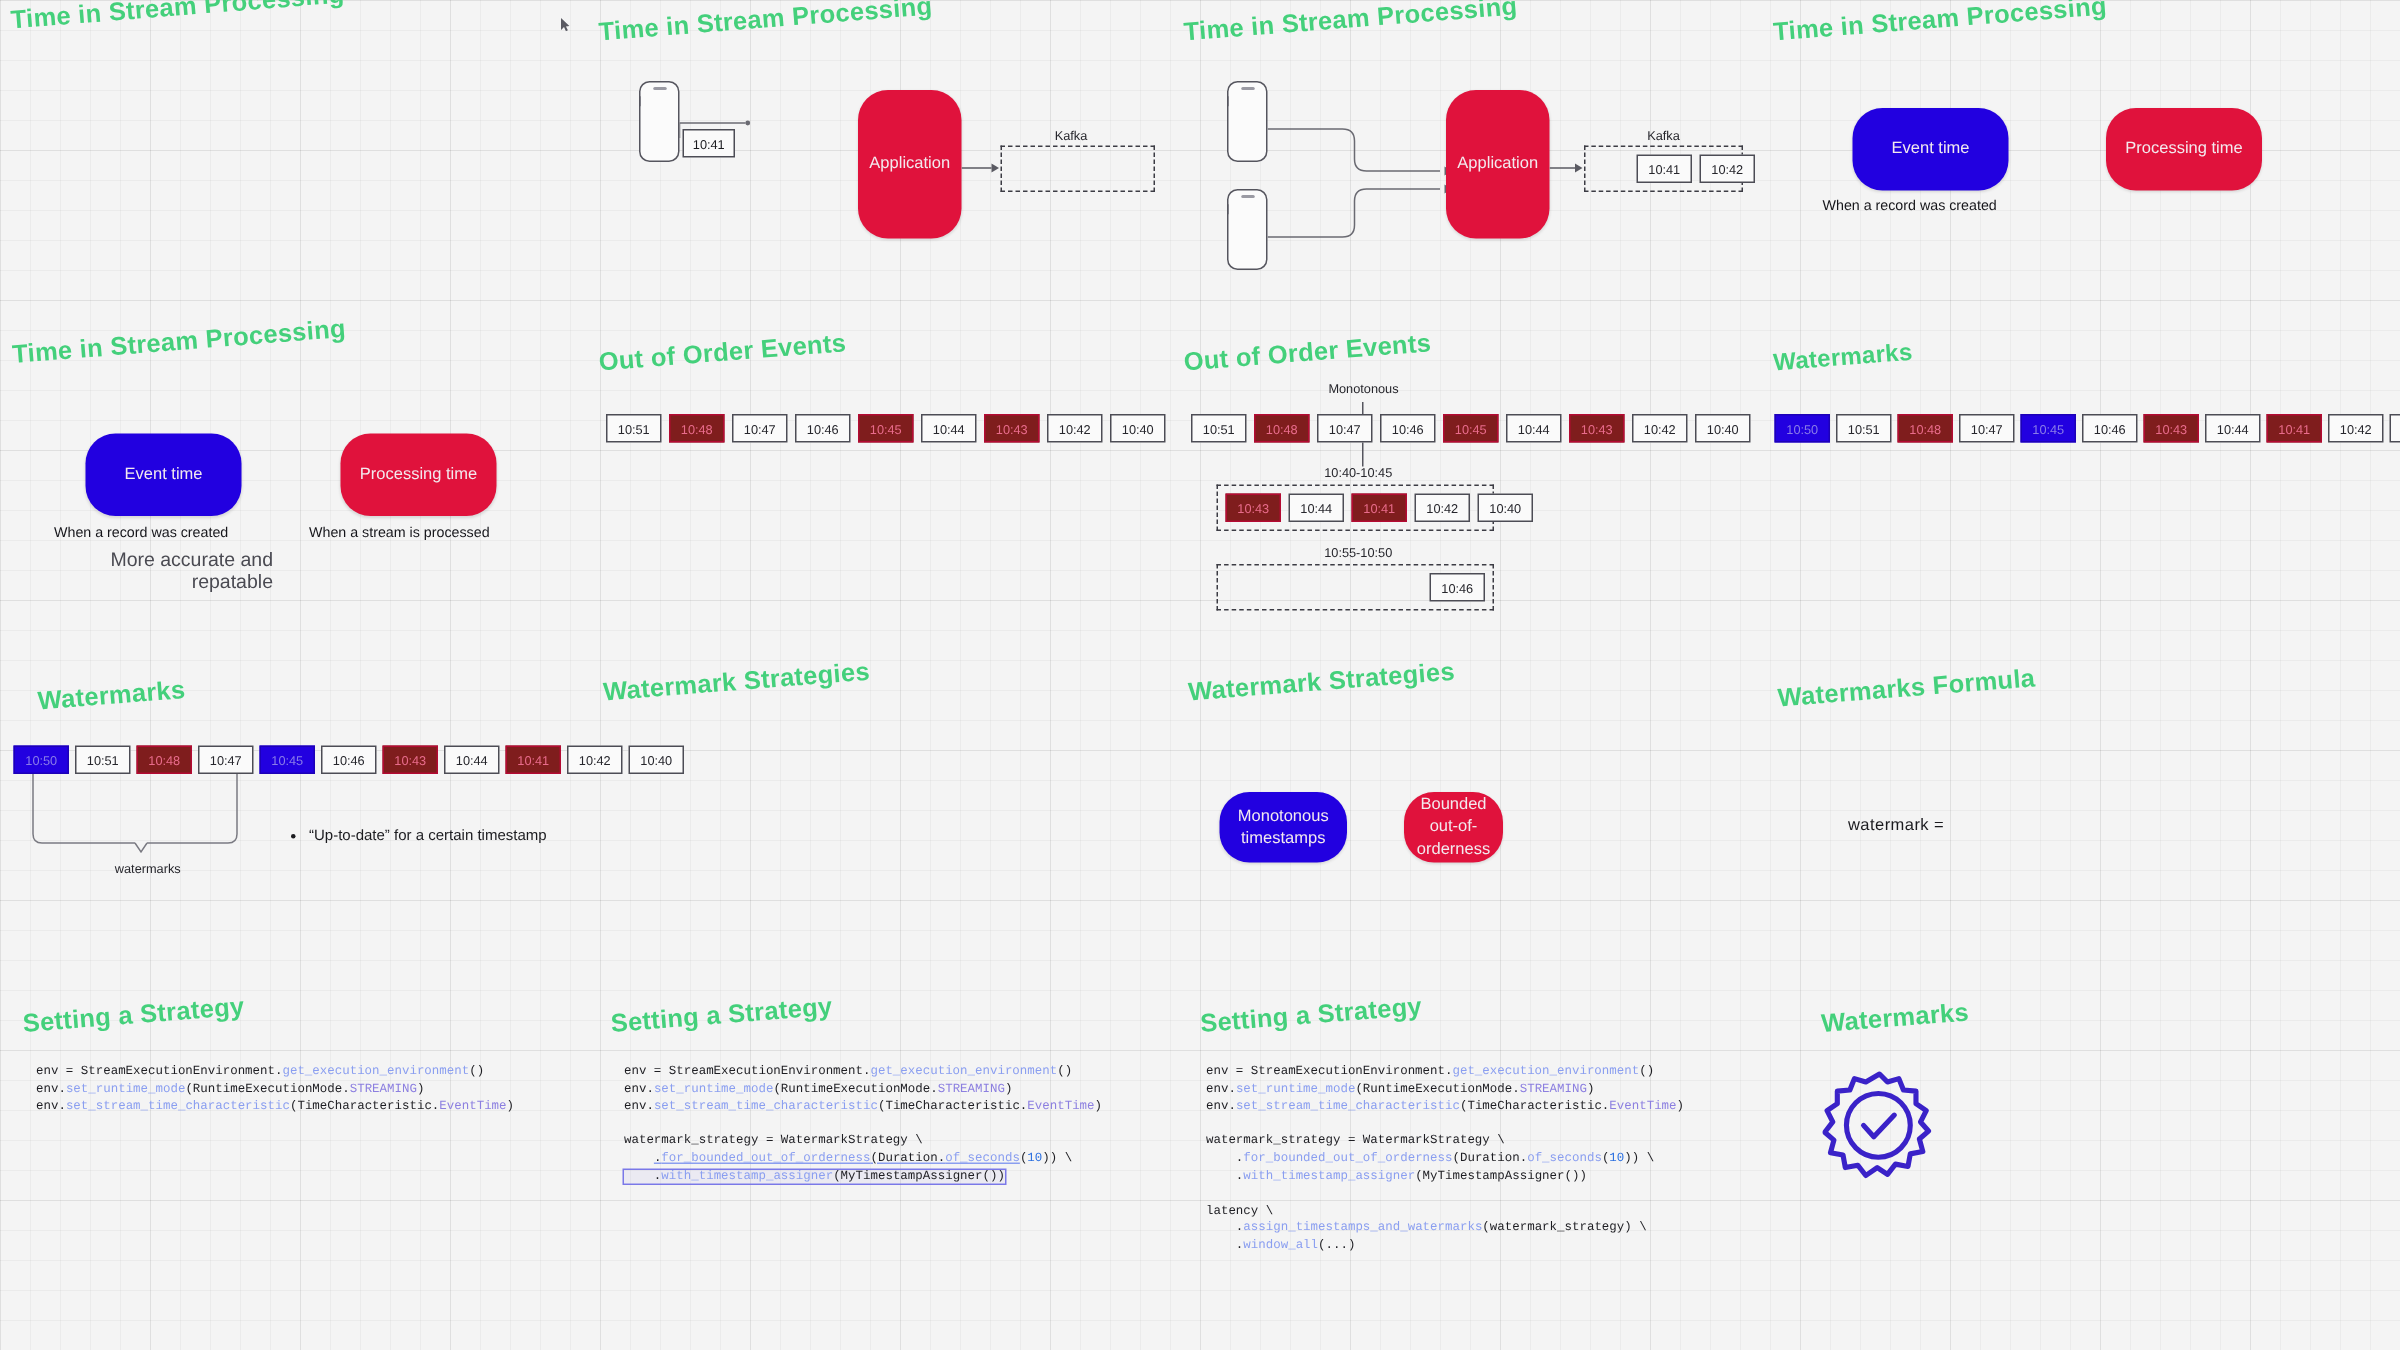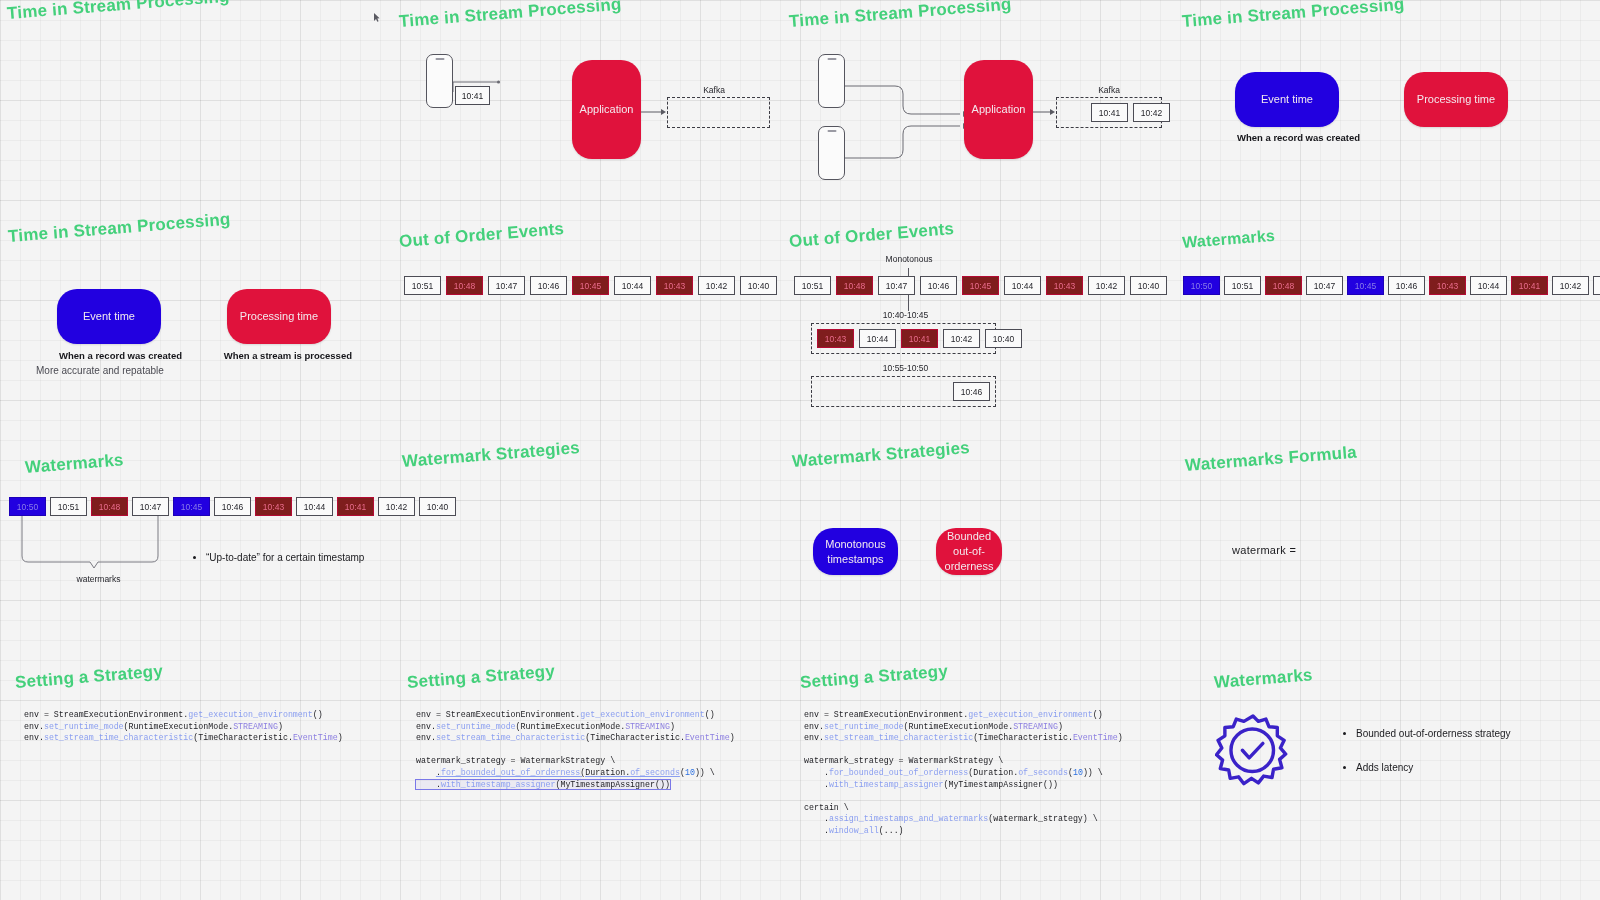--- a/index.html
+++ b/index.html
@@ -35,22 +35,22 @@
     display:flex;align-items:center;justify-content:center;
     text-align:center;
     color:#f3e9ee;
     font-size:11px;
     line-height:1.35;
     box-shadow:0 1px 2px rgba(0,0,0,.12);
   }
   .block.red{background:#e0123c;}
   .block.blue{background:#2200e0;}
 
-  .caption-bold{font-size:9.5px;font-weight:bold;text-align:right;color:#15151a;}
-  .caption{font-size:10px;text-align:left;color:#4a4a52;}
+  .caption-bold{font-size:9.5px;font-weight:normal;text-align:left;color:#15151a;}
+  .caption{font-size:13px;text-align:right;color:#4a4a52;}
 
   
   .evt{
     width:37px;height:19px;
     border:1px solid #4c4c55;
     display:inline-flex;align-items:center;justify-content:center;
     font-size:8.5px;color:#26262c;background:#fafafa;
     box-sizing:border-box;
   }
   .evt.red{background:#7f1d1d;border-color:#b40a33;color:#e96c8c;}
@@ -315,34 +315,30 @@
 <div class="panel" style="left:795px;top:665px;width:390px;height:165px;">
   <div class="title" style="position:absolute;left:6px;top:8px;">Setting a Strategy</div>
   <div class="code" style="position:absolute;left:9px;top:44px;"><span>env = StreamExecutionEnvironment.<span class="c-m">get_execution_environment</span>()</span>
 <span>env.<span class="c-m">set_runtime_mode</span>(RuntimeExecutionMode.<span class="c-c">STREAMING</span>)</span>
 <span>env.<span class="c-m">set_stream_time_characteristic</span>(TimeCharacteristic.<span class="c-c">EventTime</span>)</span>
 
 <span>watermark_strategy = WatermarkStrategy \</span>
 <span>    .<span class="c-m">for_bounded_out_of_orderness</span>(Duration.<span class="c-m">of_seconds</span>(<span class="c-n">10</span>)) \</span>
 <span>    .<span class="c-m">with_timestamp_assigner</span>(MyTimestampAssigner())</span>
 
-<span>certain \</span>
+<span>latency \</span>
 <span>    .<span class="c-m">assign_timestamps_and_watermarks</span>(watermark_strategy) \</span>
 <span>    .<span class="c-m">window_all</span>(...)</span></div>
 </div>
 
 <div class="panel" style="left:1190px;top:665px;width:390px;height:140px;">
   <div class="title" style="position:absolute;left:25px;top:8px;">Watermarks</div>
 
   <div style="position:absolute;left:25px;top:48px;">
     <svg width="76" height="76" viewBox="0 0 100 100">
       <path d="M50 4
                L57 11 L67 8 L71 18 L82 19 L82 30 L91 36 L86 46 L93 54 L85 61 L88 72 L77 74 L75 85 L64 83 L57 92 L48 86 L38 93 L31 84 L20 86 L18 75 L7 73 L10 62 L2 55 L9 46 L4 36 L13 30 L13 19 L24 18 L28 8 L38 11 Z" fill="none" stroke="#3a22c8" stroke-width="4.5" stroke-linejoin="round"></path>
       <circle cx="49" cy="49" r="28" fill="none" stroke="#3a22c8" stroke-width="4.5"></circle>
       <path d="M36 49 L45 59 L63 40" fill="none" stroke="#3a22c8" stroke-width="4.5" stroke-linecap="round" stroke-linejoin="round"></path>
     </svg>
   </div>
 
-  <ul class="bullets" id="p16-bullets" style="position:absolute;left:140px;top:46px;width:230px;">
-      <li>Bounded out-of-orderness strategy</li>
-      <li>Adds latency</li>
-    </ul>
 </div>
 
 </body></html>

